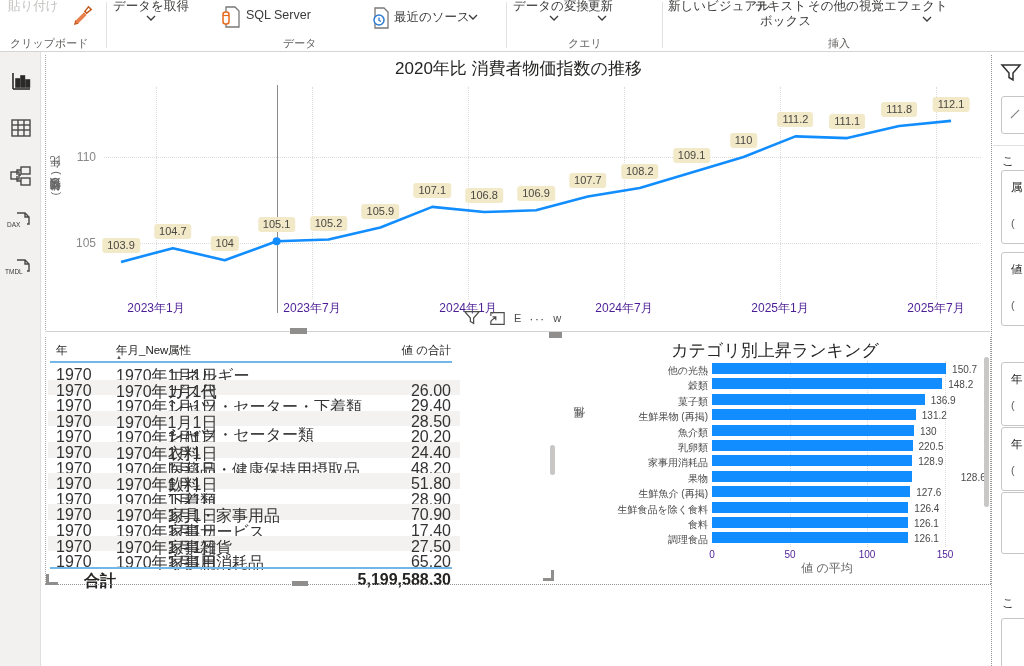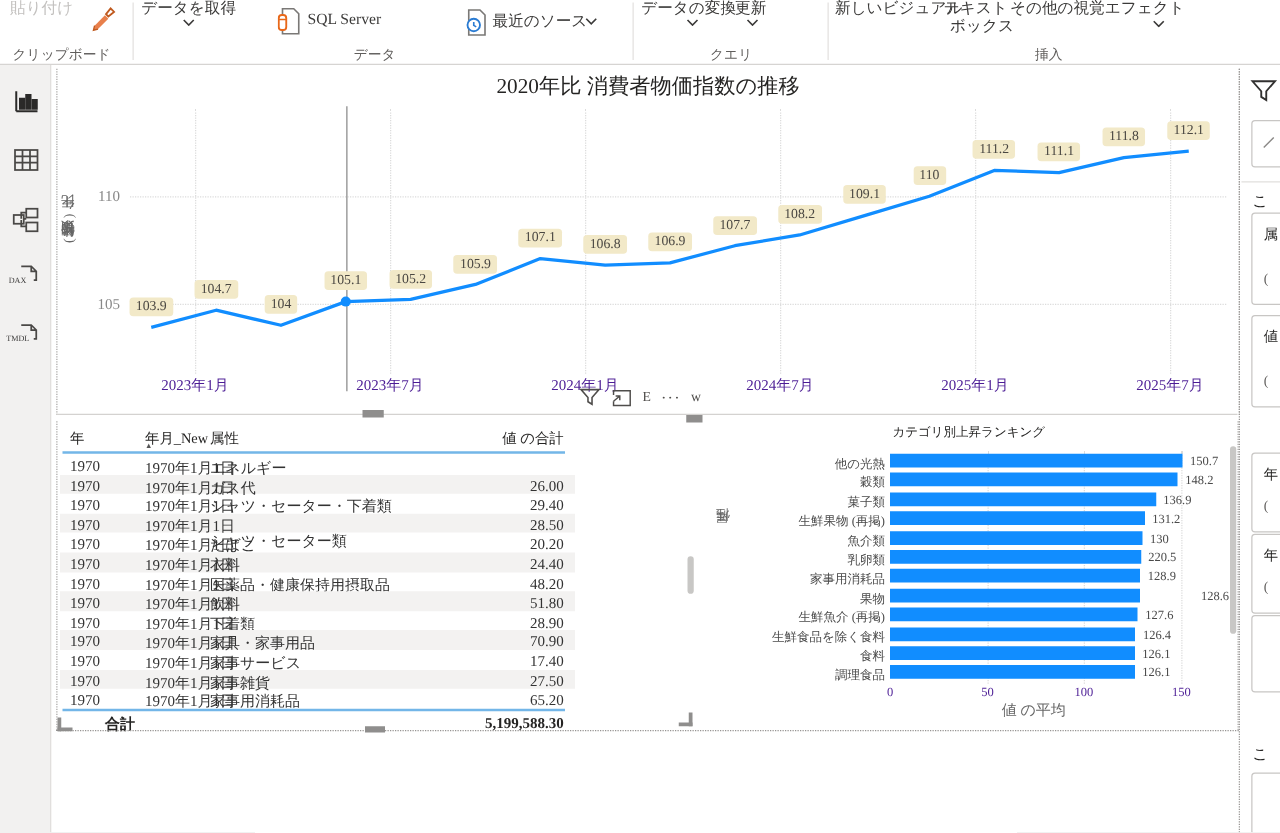--- a/index.html
+++ b/index.html
@@ -1,17 +1,17 @@
 <!DOCTYPE html>
 <html><head>
 <meta charset="utf-8">
 <style>
   html,body{margin:0;padding:0;background:#e8e8e8;}
   .stage{position:relative;width:1024px;height:666px;overflow:hidden;background:#fff;
-         font-family:Liberation Serif, serif;-webkit-font-smoothing:antialiased;}
+         font-family:Liberation Sans, sans-serif;-webkit-font-smoothing:antialiased;}
   .abs{position:absolute;}
   
   .ribbon{position:absolute;left:0;top:0;width:1024px;height:51px;background:#fff;border-bottom:1px solid #d6d4d2;}
   .rtxt{position:absolute;font-size:12.5px;color:#3b3a39;white-space:nowrap;}
   .rtxt.disabled{color:#c3c1bf;}
   .rgl{position:absolute;top:36px;font-size:11px;color:#605e5c;white-space:nowrap;}
   .rsep{position:absolute;top:2px;height:46px;width:1px;background:#e3e1df;}
   .chev{position:absolute;width:10px;height:6px;}
   .chev polyline{fill:none;stroke:#3b3a39;stroke-width:1.3;}
   
@@ -27,21 +27,21 @@
   .gridv{position:absolute;width:0;border-left:1px dotted #dcdcdc;}
   .gridh{position:absolute;height:0;border-top:1px dotted #dcdcdc;}
   .ytick{position:absolute;font-size:12px;color:#888;text-align:right;width:34px;}
   .xtick{position:absolute;font-size:12px;color:#4c1d95;transform:translateX(-50%);white-space:nowrap;}
   .dlabel{position:absolute;transform:translateX(-50%);background:#f2e9c8;border-radius:3px;
           padding:1px 5px;font-size:11px;color:#4a4742;line-height:13px;white-space:nowrap;}
   .yaxis-title{position:absolute;writing-mode:vertical-rl;transform:rotate(180deg);
                font-size:11px;color:#666;letter-spacing:1px;}
   
   .tbl-head{position:absolute;font-size:11.5px;color:#252423;white-space:nowrap;}
-  .tbl-cell{position:absolute;font-size:12px;color:#333;white-space:nowrap;}
+  .tbl-cell{position:absolute;font-size:16px;color:#333;white-space:nowrap;}
   .tbl-stripe{position:absolute;background:#f3f2f1;}
   .blue-rule{position:absolute;height:2px;background:#73b6e8;}
   
   .bar{position:absolute;height:11px;background:#118DFF;}
   .bar-cat{position:absolute;font-size:10px;color:#4a4a4a;text-align:right;white-space:nowrap;}
   .bar-val{position:absolute;font-size:10px;color:#4a4a4a;white-space:nowrap;}
   
   .handle{position:absolute;background:#8f8e8d;}
   .scroll-thumb{position:absolute;background:#c8c7c5;border-radius:3px;}
   .toolbar{position:absolute;display:flex;align-items:center;gap:8px;color:#4f4d4b;}
@@ -313,21 +313,21 @@
         <div class="tbl-cell" style="left: 122px; top: 2px;">家事用消耗品</div>
         <div class="tbl-cell" style="right: 105px; top: 2px;">65.20</div>
       </div>
       <div class="blue-rule" style="left: 4px; top: 230px; width: 402px;"></div>
       <div class="tbl-cell" style="left: 38px; top: 234px; font-weight: bold; color: rgb(37, 36, 35);">合計</div>
       <div class="tbl-cell" style="right: 105px; top: 234px; font-weight: bold; color: rgb(37, 36, 35);">5,199,588.30</div>
     </div>
   <div class="scroll-thumb" style="left:550px;top:445px;width:5px;height:30px;"></div>
 
   <div id="bar-visual" class="visual dot-r" style="left:560px;top:337px;width:430px;height:247px;">
-    <div class="vtitle" style="top:2px;font-size:10px;">カテゴリ別上昇ランキング</div>
+    <div class="vtitle" style="top:2px;font-size:17px;">カテゴリ別上昇ランキング</div>
     <div class="yaxis-title" style="left:12px;top:88px;">属性</div>
     <div id="bar-plot">
         <div class="gridv" style="left: 230px; top: 24px; height: 186px;"></div>
         <div class="gridv" style="left: 307px; top: 24px; height: 186px;"></div>
         <div class="gridv" style="left: 385px; top: 24px; height: 186px;"></div>
         <div class="bar-cat" style="left: 0px; top: 27px; width: 148px;">他の光熱</div>
         <div class="bar" style="left: 152px; top: 26px; width: 234.087px; background: rgb(17, 141, 255);"></div>
         <div class="bar-val" style="left: 392.087px; top: 27px;">150.7</div>
         <div class="bar-cat" style="left: 0px; top: 42.4px; width: 148px;">穀類</div>
         <div class="bar" style="left: 152px; top: 41.4px; width: 230.204px; background: rgb(17, 141, 255);"></div>

